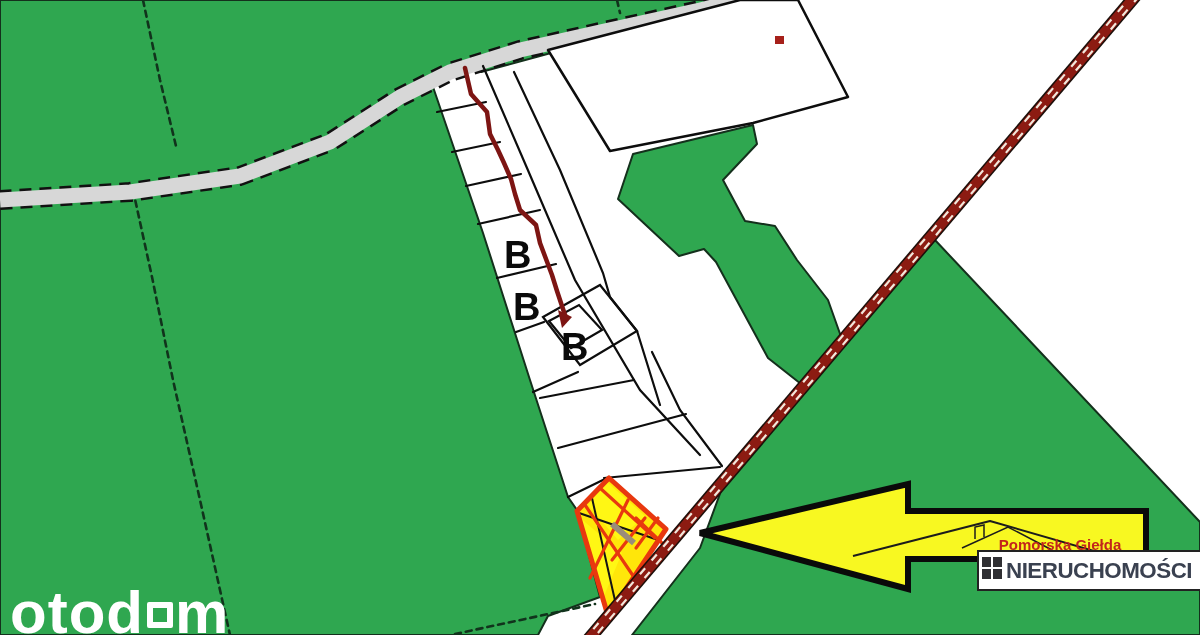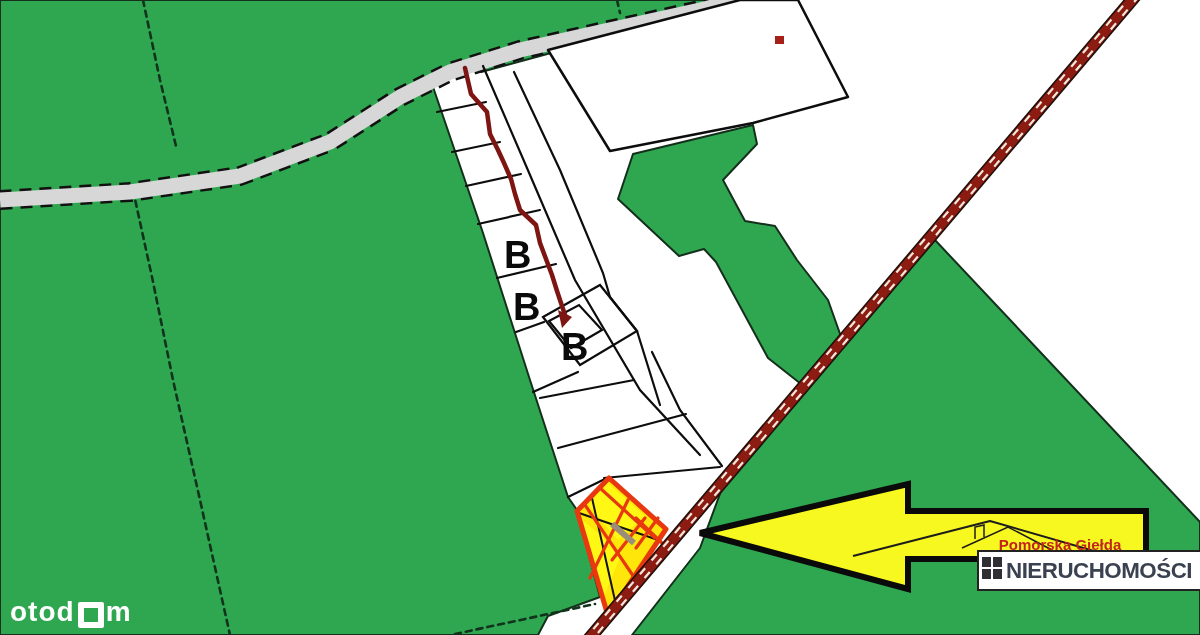--- a/index.html
+++ b/index.html
@@ -31,21 +31,21 @@
   .gable{fill:none;stroke:#1c1c1c;stroke-width:1.5;}
   .logo-box{fill:#ffffff;stroke:#222222;stroke-width:2;}
   .logo-top{font-family:"Liberation Sans",sans-serif;font-weight:700;font-size:15px;fill:var(--logo-red);}
   .logo-bottom{font-family:"Liberation Sans",sans-serif;font-weight:700;font-size:22px;letter-spacing:-0.5px;fill:var(--logo-navy);}
   .pane{fill:#2f2f33;}
 
   
   .otodom{
     position:absolute;left:10px;top:592px;height:40px;
     display:flex;align-items:center;
-    color:#ffffff;font-weight:700;font-size:28px;letter-spacing:1px;
+    color:#ffffff;font-weight:700;font-size:60px;letter-spacing:1px;
   }
   .otodom .sq{
     display:inline-block;width:14px;height:14px;border:6px solid #ffffff;
     border-radius:2px;margin:6px 2px 0 3px;
   }
 </style>
 </head>
 <body>
 
 <div class="stage">

